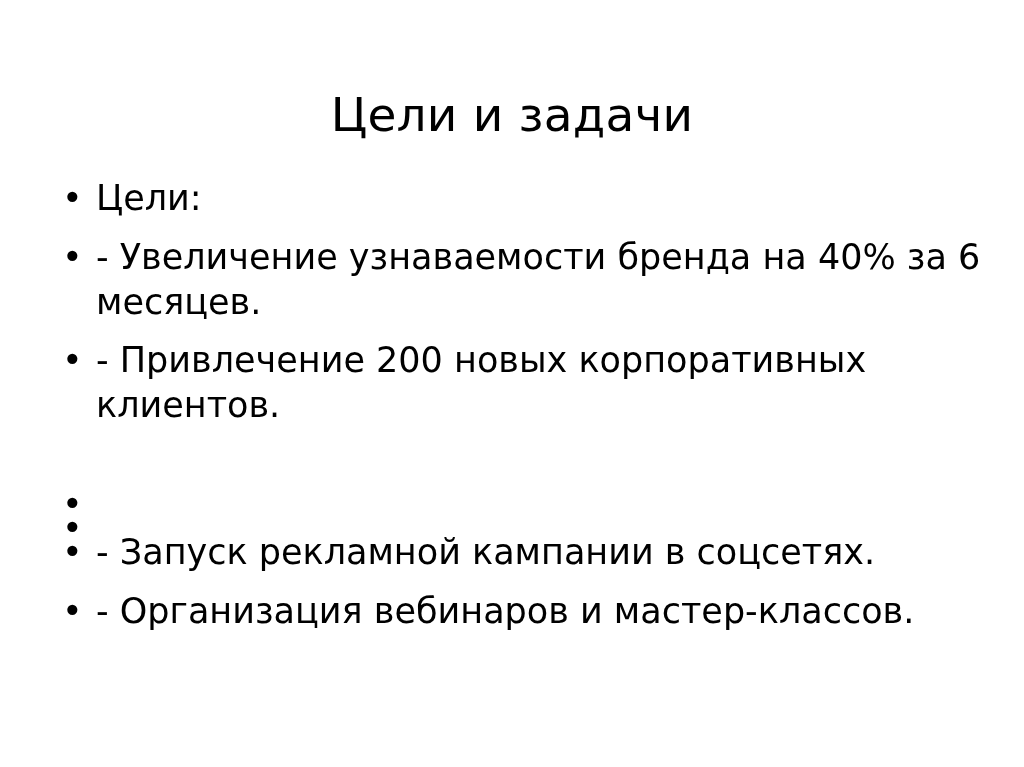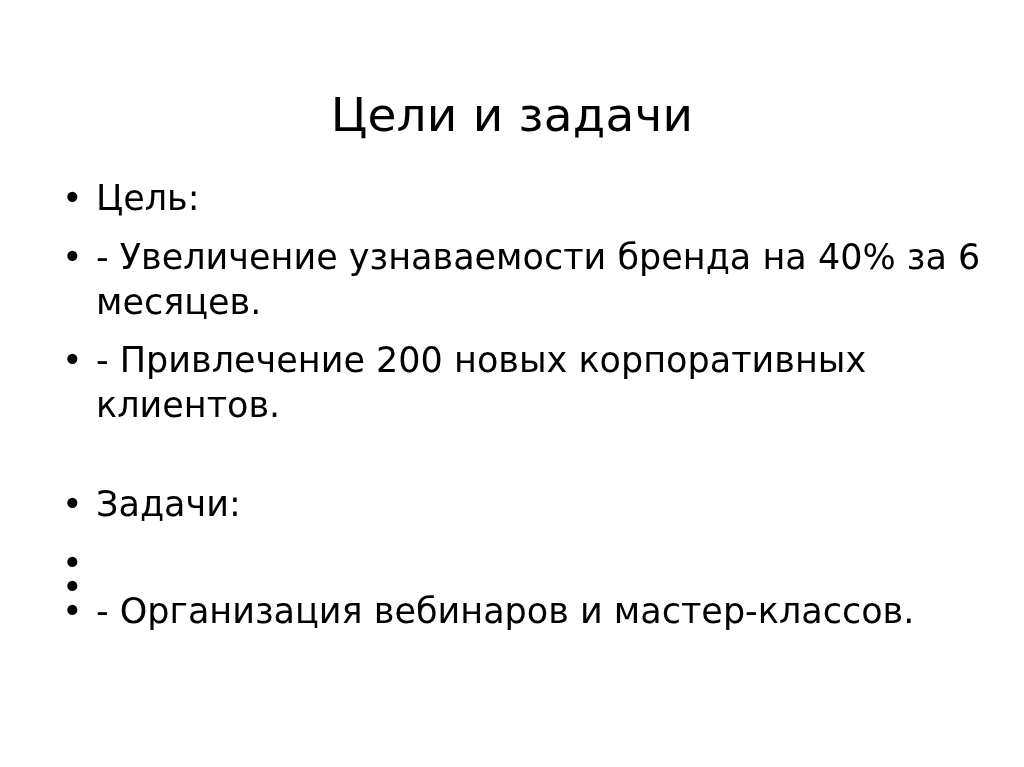--- a/index.html
+++ b/index.html
@@ -72,43 +72,43 @@
 </head>
 <body>
 
 <div class="slide">
 
   <h1 class="slide-title">Цели и задачи</h1>
 
   <ul class="bullet-list">
     <li class="bullet-item">
       <span class="dot">•</span>
-      <span class="bullet-text">Цель:</span>
+      <span class="bullet-text">Цели:</span>
     </li>
     <li class="bullet-item">
       <span class="dot">•</span>
       <span class="bullet-text">- Увеличение узнаваемости бренда на 40% за 6 месяцев.</span>
     </li>
     <li class="bullet-item">
       <span class="dot">•</span>
       <span class="bullet-text">- Привлечение 200 новых корпоративных клиентов.</span>
     </li>
     <li class="bullet-item spacer">
       
       <span class="bullet-text"></span>
     </li>
     <li class="bullet-item">
       <span class="dot">•</span>
-      <span class="bullet-text">Задачи:</span>
     </li>
     <li class="bullet-item">
       <span class="dot">•</span>
     </li>
     <li class="bullet-item">
       <span class="dot">•</span>
+      <span class="bullet-text">- Запуск рекламной кампании в соцсетях.</span>
     </li>
     <li class="bullet-item">
       <span class="dot">•</span>
       <span class="bullet-text">- Организация вебинаров и мастер-классов.</span>
     </li>
   </ul>
 
 </div>
 
 </body></html>

